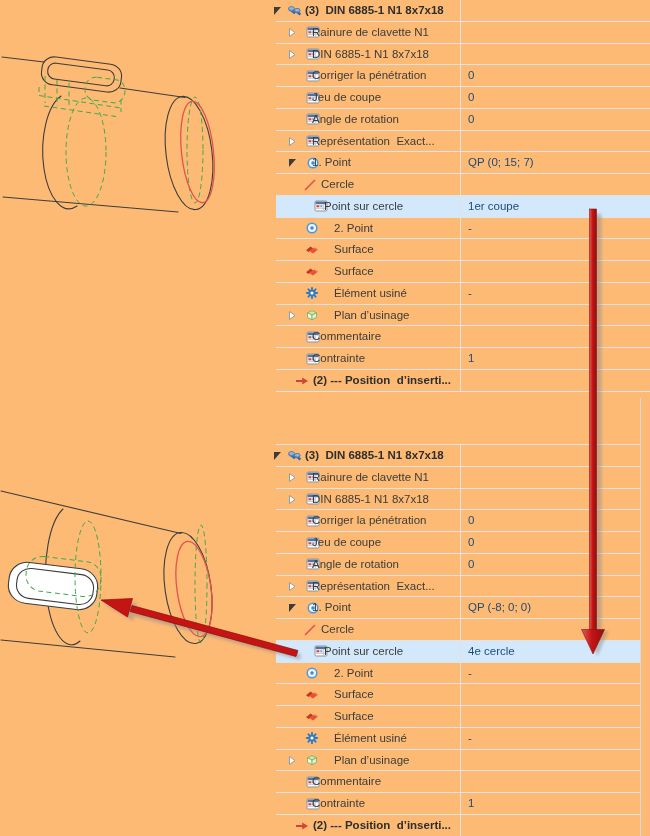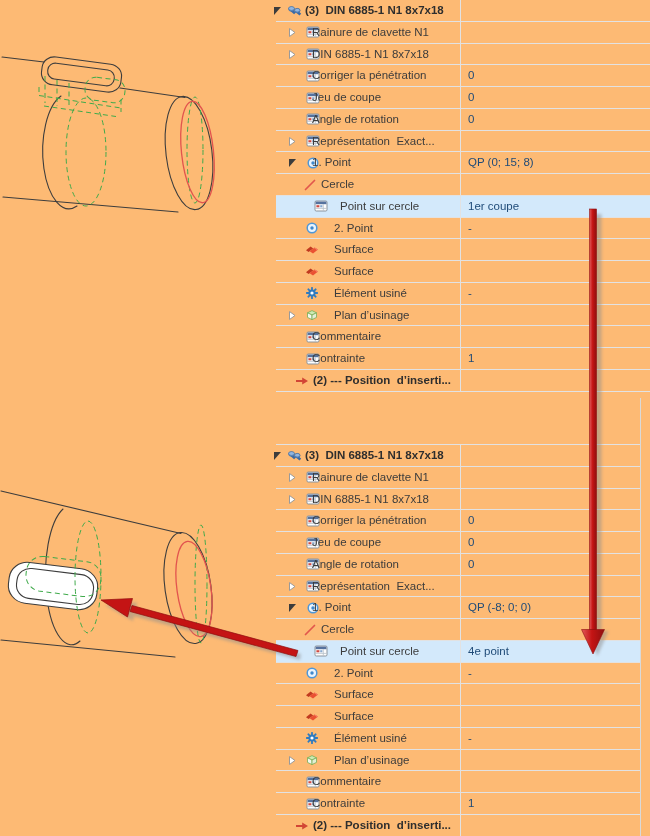--- a/index.html
+++ b/index.html
@@ -16,21 +16,21 @@
   .ic{top:3.5px;width:14px;height:14px;}
   .exp svg,.ic svg{width:100%;height:100%;display:block;}
   .lab,.val{position:absolute;top:0;line-height:21.5px;font-size:11.5px;color:var(--label);white-space:pre;}
   .val{left:192px;color:var(--value);}
   .row.bold .lab{font-weight:bold;color:#2e2e2e;}
   
   .lvl0 .exp{left:-3px}.lvl0 .ic{left:12px}.lvl0 .lab{left:29px}
   .lvl1 .exp{left:12px}.lvl1 .ic{left:30px}.lvl1 .lab{left:36px}
   .lvl2 .exp{left:12px}.lvl2 .ic{left:29px}.lvl2 .lab{left:58px}
   .lvl3 .ic{left:27px}.lvl3 .lab{left:45px}
-  .lvl4 .ic{left:38px}.lvl4 .lab{left:64px}
+  .lvl4 .ic{left:38px}.lvl4 .lab{left:48px}
   .lvl5 .ic{left:19px}.lvl5 .lab{left:37px}
   #tree2-right-border{position:absolute;left:640px;top:398px;width:1px;height:438px;background:#d9d9d9;}
   .wire{stroke:var(--wire);fill:none;stroke-width:1.1;stroke-linecap:round;stroke-linejoin:round;}
   .wireg{stroke:var(--wiregreen);fill:none;stroke-width:1;stroke-dasharray:5 3.5;}
   .wirer{stroke:var(--wirered);fill:none;stroke-width:1.3;}
   .wirefill{fill:#fff;}
 </style>
 </head>
 <body>
 
@@ -204,21 +204,21 @@
             <path d="M1,1 L8,1 L1,9 Z" fill="#3c3c3c"></path>
           </svg>
         </span>
         <span class="ic">
           <svg viewBox="0 0 14 14">
             <circle cx="7" cy="7" r="4.8" fill="#eaf3fb" stroke="#4e97d8" stroke-width="1.5"></circle>
             <circle cx="7" cy="7" r="1.7" fill="#3f88cc"></circle>
           </svg>
         </span>
         <span class="lab">1. Point</span>
-        <span class="val">QP (0; 15; 8)</span>
+        <span class="val">QP (0; 15; 7)</span>
       </div>
       <div class="row lvl3">
         <span class="ic">
           <svg viewBox="0 0 14 14">
             <line x1="2.5" y1="11.5" x2="11.5" y2="2.5" stroke="#e2574c" stroke-width="1.7" stroke-linecap="round"></line>
           </svg>
         </span>
         <span class="lab">Cercle</span>
         <span class="val"></span>
       </div>
@@ -488,21 +488,21 @@
           <svg viewBox="0 0 14 14">
             <rect x="1" y="2" width="12" height="10" rx="1.2" fill="#fdfdfd" stroke="#8a949e"></rect>
             <rect x="1.6" y="2.6" width="10.8" height="2.6" fill="#55729e"></rect>
             <rect x="2.4" y="6.2" width="3" height="2.1" fill="#cf4a41"></rect>
             <rect x="6.2" y="6.2" width="2.2" height="2.1" fill="#86a8d0"></rect>
             <line x1="1.6" y1="9.4" x2="12.4" y2="9.4" stroke="#b8c0c8" stroke-width="0.8"></line>
             <line x1="9.3" y1="5.2" x2="9.3" y2="11.9" stroke="#b8c0c8" stroke-width="0.8"></line>
           </svg>
         </span>
         <span class="lab">Point sur cercle</span>
-        <span class="val">4e point</span>
+        <span class="val">4e cercle</span>
       </div>
       <div class="row lvl2">
         <span class="ic">
           <svg viewBox="0 0 14 14">
             <circle cx="7" cy="7" r="4.8" fill="#eaf3fb" stroke="#4e97d8" stroke-width="1.5"></circle>
             <circle cx="7" cy="7" r="1.7" fill="#3f88cc"></circle>
           </svg>
         </span>
         <span class="lab">2. Point</span>
         <span class="val">-</span>

